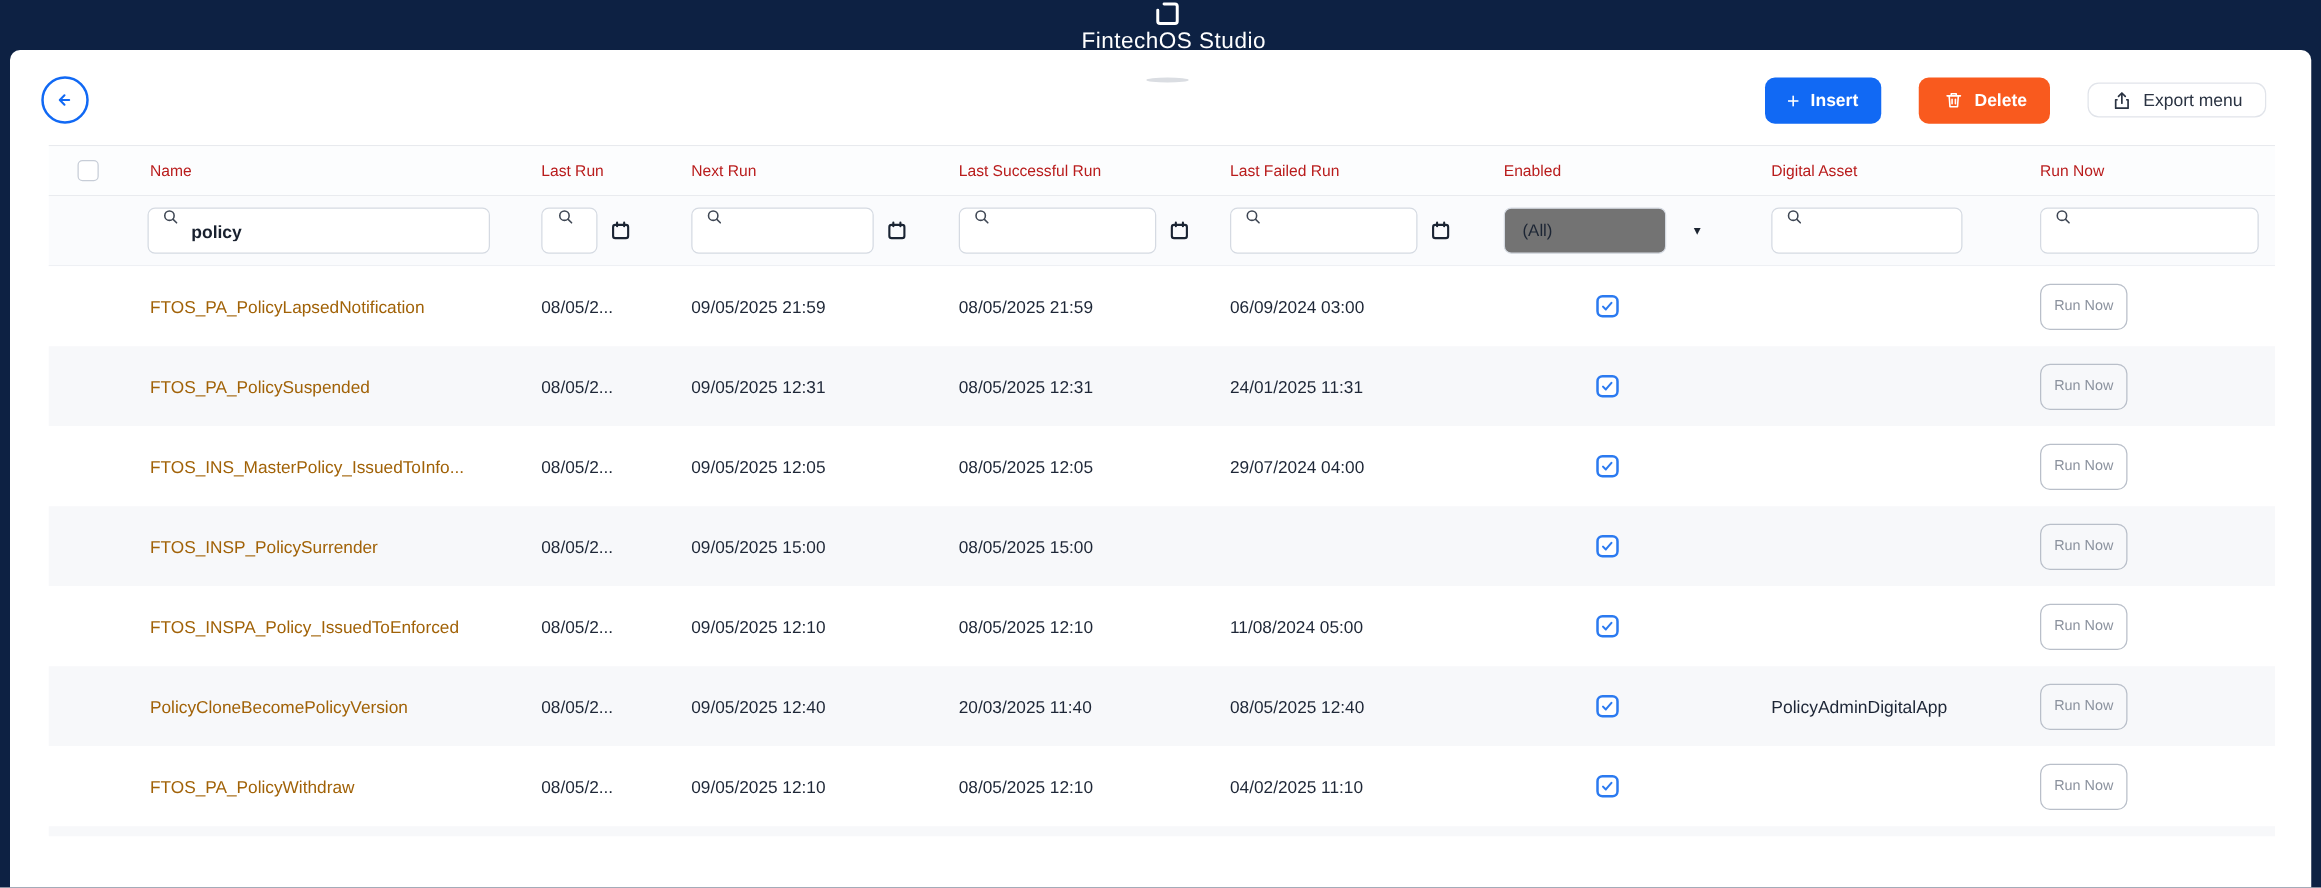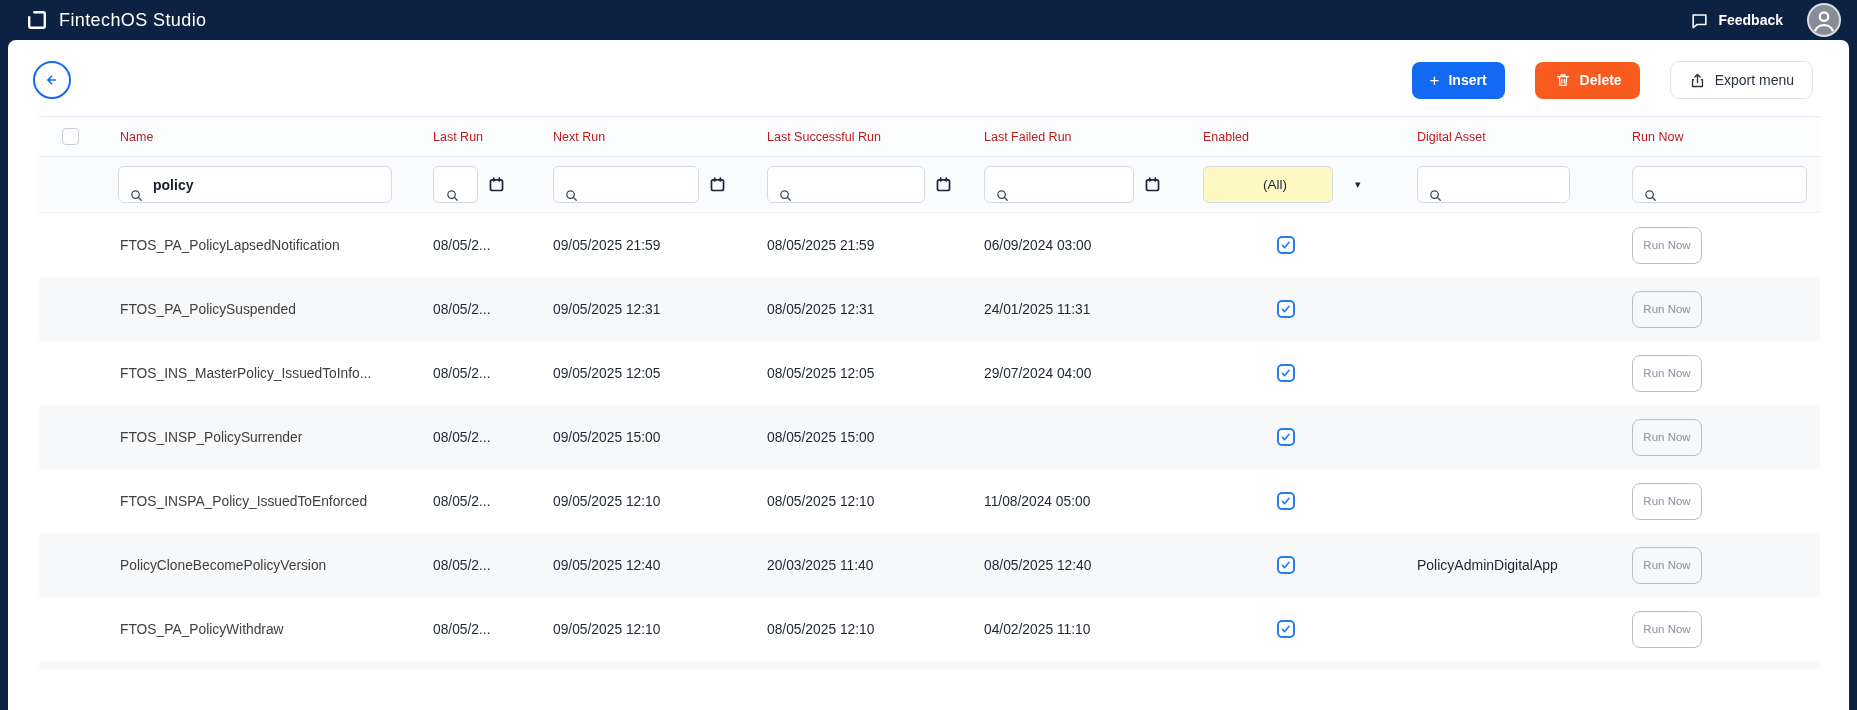--- a/index.html
+++ b/index.html
@@ -3,35 +3,35 @@
 <meta charset="utf-8">
 <style>
   * { margin:0; padding:0; box-sizing:border-box; }
   html,body { width:1857px; height:710px; overflow:hidden; }
   body {
     font-family:"Liberation Sans","DejaVu Sans",sans-serif;
     background:var(--topbar-navy,#0d2143);
     color:#1d2636;
   }
   
-  .topbar { height:40px; display:flex; align-items:center; padding:0 16px 0 26px; }
+  .topbar { height:40px; display:flex; align-items:center; padding:0 16px 0 26px;flex-direction:column; }
   .logo { width:22px; height:22px; display:flex; align-items:center; }
   .app-title { color:#fff; font-size:18px; font-weight:500; letter-spacing:.4px; margin-left:11px; }
   .tb-spacer { flex:1; }
   .feedback { display:flex; align-items:center; gap:9px; color:#fff; font-size:14px; font-weight:700; margin-right:24px; cursor:pointer; }
   .avatar { width:34px; height:34px; border-radius:50%; background:#878d98; border:2px solid #dadde2; display:flex; align-items:center; justify-content:center; overflow:hidden; cursor:pointer; }
   
   .panel { margin:0 8px; height:670px; background:#fff; border-radius:8px 8px 0 0; overflow:hidden; }
   .actions-row { display:flex; align-items:center; padding:21px 36px 0 25px; }
   .back-btn { width:38px; height:38px; border-radius:50%; border:2px solid var(--primary-blue,#1169f4); background:#fff; display:flex; align-items:center; justify-content:center; cursor:pointer; }
   .actions { display:flex; align-items:center; gap:30px; margin-left:auto; }
   .btn { height:37px; border:none; border-radius:8px; display:inline-flex; align-items:center; gap:9px; font-size:14px; padding:0 18px; cursor:pointer; font-family:inherit; }
   .btn-primary { background:var(--primary-blue,#1169f4); color:#fff; font-weight:600; }
   .btn-danger  { background:var(--danger-orange,#f95a1e); color:#fff; font-weight:600;padding-left:20px; }
-  .btn-light   { background:#fff; border:1px solid #e1e4ea; color:#2a3342; font-weight:500; height:38px; border-radius:9px; }
+  .btn-light   { background:#fff; border:1px solid #e1e4ea; color:#2a3342; font-weight:500; height:28px; border-radius:9px; }
   .plus-glyph { font-size:17px; font-weight:500; line-height:1; }
   .page-title { margin:22px 0 0 33px; font-size:17.5px; font-weight:700; color:#222b3a; letter-spacing:.4px; }
   
   .table { margin:17px 0 0 31px; width:1781px; border-top:1px solid #e8eaee; }
   .trow { display:flex; align-items:center; }
   .thead { height:40px; background:#fcfdfe; border-bottom:1px solid #e9ebef; color:#b91c1c; font-size:12.5px; }
   .tfilter { height:56px; background:#fafbfd; border-bottom:1px solid #eef0f4; }
   .trow.data { height:64px; font-size:13.8px; color:#1d2636; background:#fff; }
   .trow.data.alt { background:var(--row-alt-gray,#f7f8fa); }
   .partial-row { height:8px; background:var(--row-alt-gray,#f7f8fa); }
@@ -39,40 +39,40 @@
   .c0 { width:62px; justify-content:center; }
   .c1 { width:330px; padding-left:19px; }
   .c2 { width:120px; padding-left:2px; }
   .c3 { width:214px; padding-left:2px; }
   .c4 { width:217px; padding-left:2px; }
   .c5 { width:219px; padding-left:2px; }
   .c6 { width:214px; padding-left:2px; }
   .c7 { width:215px; padding-left:2px; }
   .c8 { width:190px; padding-left:2px; }
   
-  .finput { position:relative; display:inline-flex; align-items:flex-end; }
+  .finput { position:relative; display:inline-flex; align-items:flex-start; }
   .finput input { height:37px; border:1px solid #d5dae2; border-radius:6px; background:#fff; font-family:inherit; font-size:14px; color:#18202e; padding:0 8px 0 34px; outline:none; width:100%; }
   .finput .mag { position:absolute; left:11px; display:flex; }
   .fi-name  { width:274px; }
   .fi-name input { font-weight:600; }
   .fi-mini  { width:45px; } .fi-mini input { padding-left:12px; }
   .fi-next  { width:146px; }
   .fi-succ  { width:158px; }
   .fi-fail  { width:150px; }
   .fi-da    { width:153px; }
   .fi-run   { width:175px; }
   .cal-icon { margin-left:10px; display:flex; cursor:pointer; }
-  .fselect { width:130px; height:37px; border:1px solid #d5dae2; border-radius:6px; background:#fef9c3; display:flex; align-items:center; padding-left:14px; font-size:13.5px; color:#1c2534; cursor:pointer;justify-content:center; }
+  .fselect { width:130px; height:37px; border:1px solid #d5dae2; border-radius:6px; background:#737373; display:flex; align-items:center; padding-left:14px; font-size:13.5px; color:#1c2534; cursor:pointer; }
   .caret { margin-left:22px; font-size:11px; color:#1c2430; cursor:pointer; }
   
   .hcb { width:17px; height:17px; border:1.5px solid #c7cdd7; border-radius:4px; background:#fff; cursor:pointer; }
   .cb { width:18px; height:18px; border:2px solid var(--accent-checkbox-blue,#2b7af0); border-radius:5px; background:#fff; display:flex; align-items:center; justify-content:center; cursor:pointer; }
   .enabledcell { padding-left:76px; }
   .runnow { width:70px; height:37px; border:1px solid #b9bfc9; border-radius:8px; background:transparent; color:#8b929e; font-size:11.5px; font-family:inherit; cursor:pointer; }
-  .namecell { color:#404040; }
+  .namecell { color:#a16207; }
 </style>
 </head>
 <body>
 
 <div class="topbar">
   <span class="logo">
     <svg viewBox="0 0 24 24" width="22" height="22">
         <path d="M9 3.5h9.5A2 2 0 0 1 20.5 5.5v13a2 2 0 0 1-2 2h-13a2 2 0 0 1-2-2V9" fill="none" stroke="#ffffff" stroke-width="2.6" stroke-linecap="round"></path>
       </svg>
   </span>

